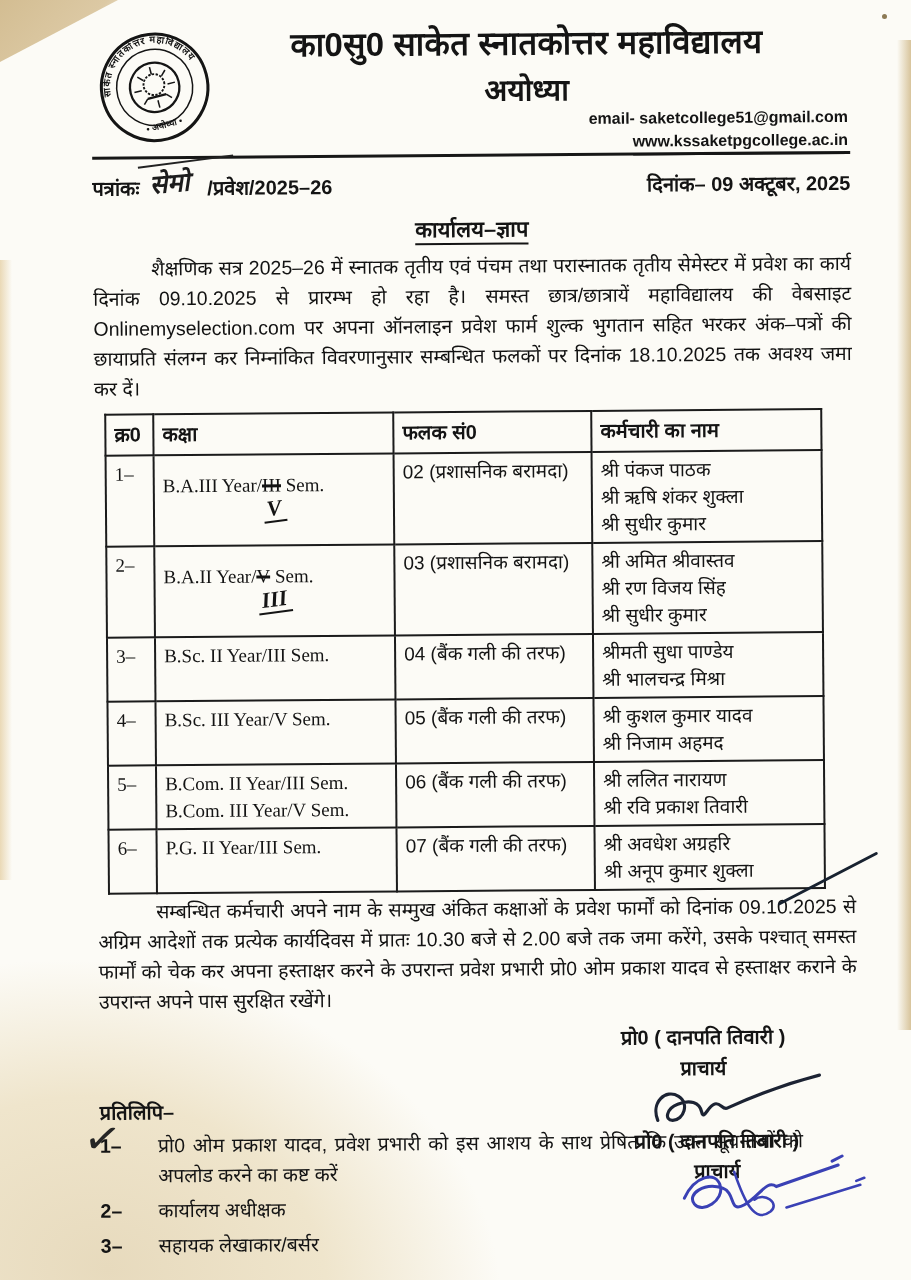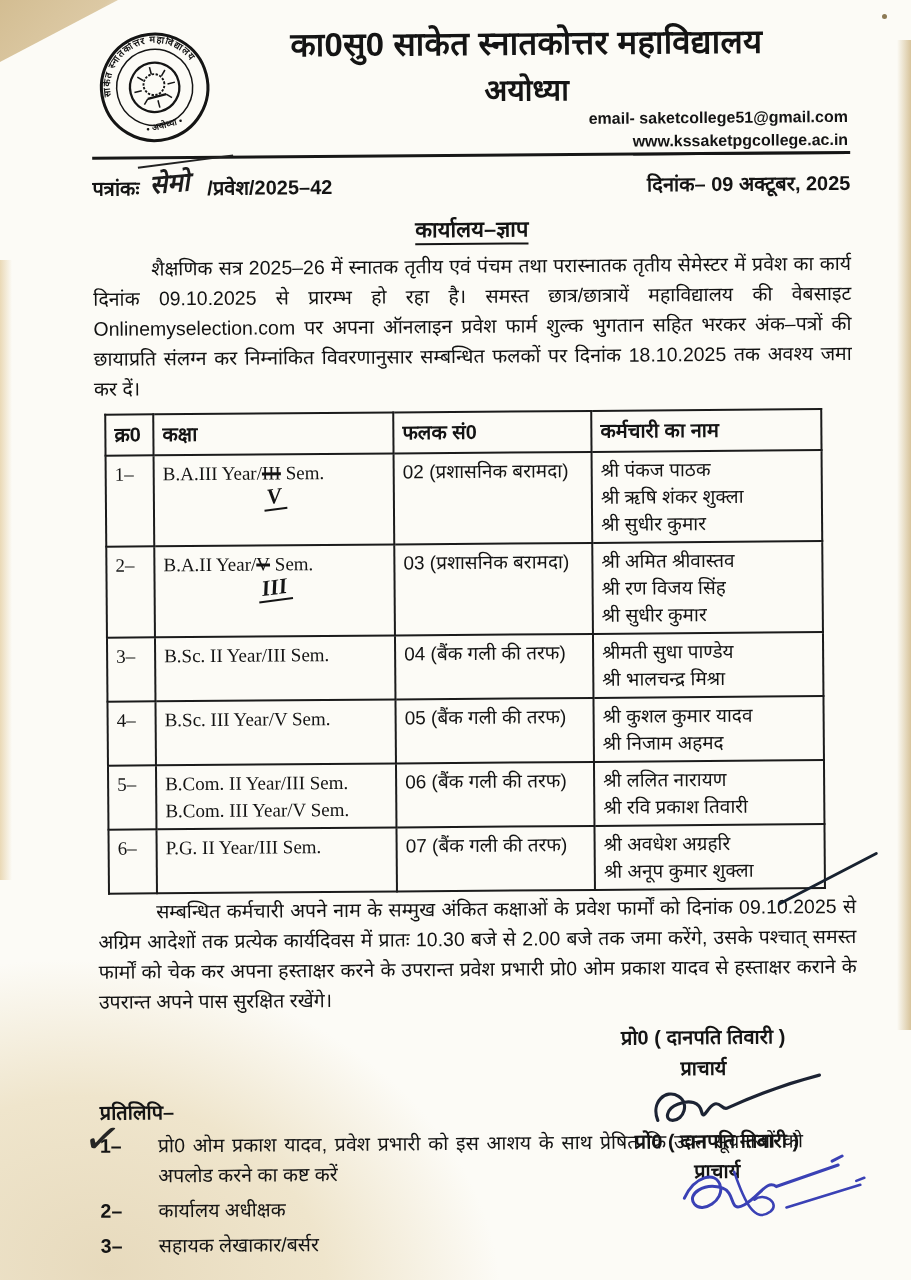--- a/index.html
+++ b/index.html
@@ -48,21 +48,21 @@
 
   .para{font-size:19.5px;line-height:30px;text-align:justify;font-weight:500;color:#121212;}
   .indent{text-indent:58px;}
 
   
   table.desk-table{border-collapse:collapse;margin:10px 0 2px 10px;table-layout:fixed;width:716px;}
   .desk-table th,.desk-table td{border:2px solid #1b1b1b;padding:4px 8px;vertical-align:top;
     font-size:19px;line-height:27px;text-align:left;}
   .desk-table th{font-weight:800;font-size:20px;padding:6px 8px;}
   .cell-serif{font-family:"Liberation Serif", serif;font-size:19.5px;}
-  .strike-wrap{position:relative;display:inline-block;}
+  .strike-wrap{position:relative;display:inline-block;margin-top:12px;}
   .strike{text-decoration:line-through;text-decoration-thickness:2.5px;}
   .correction{position:absolute;left:6%;top:92%;font-style:italic;font-weight:700;font-size:22px;
     transform:rotate(-7deg);border-bottom:2.5px solid #141414;padding:0 4px 1px;line-height:1.05;
     font-family:"Liberation Serif", serif;white-space:nowrap;}
   .name-line{line-height:27px;}
 
   
   .sig-block{width:280px;margin:10px 14px 0 auto;text-align:center;
     font-size:20px;font-weight:700;line-height:1.55;}
   .copies-label{font-size:20px;font-weight:800;margin-top:10px;}
@@ -123,21 +123,21 @@
     <div class="contact">
       <div>email- saketcollege51@gmail.com</div>
       <div><span class="site">www.kssaketpgcollege.ac.in</span></div>
     </div>
   </div>
 
   <div class="meta-row">
     <div class="meta-left">
       <span>पत्रांकः</span>
       <span class="hw">सेमो</span>
-      <span>/प्रवेश/2025–42</span>
+      <span>/प्रवेश/2025–26</span>
     </div>
     <div>दिनांक– 09 अक्टूबर, 2025</div>
   </div>
 
   <div class="subject">कार्यालय–ज्ञाप</div>
 
   <div class="para indent">शैक्षणिक सत्र 2025–26 में स्नातक तृतीय एवं पंचम तथा परास्नातक तृतीय सेमेस्टर में प्रवेश का कार्य दिनांक 09.10.2025 से प्रारम्भ हो रहा है। समस्त छात्र/छात्रायें महाविद्यालय की वेबसाइट Onlinemyselection.com पर अपना ऑनलाइन प्रवेश फार्म शुल्क भुगतान सहित भरकर अंक–पत्रों की छायाप्रति संलग्न कर निम्नांकित विवरणानुसार सम्बन्धित फलकों पर दिनांक 18.10.2025 तक अवश्य जमा कर दें।</div>
 
   <table class="desk-table">
     <colgroup>

